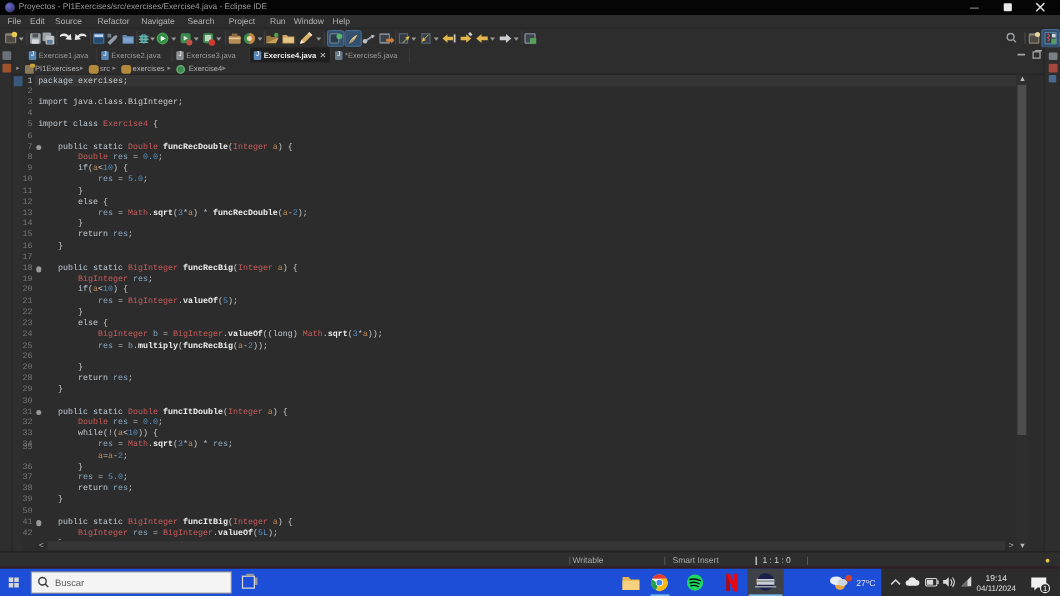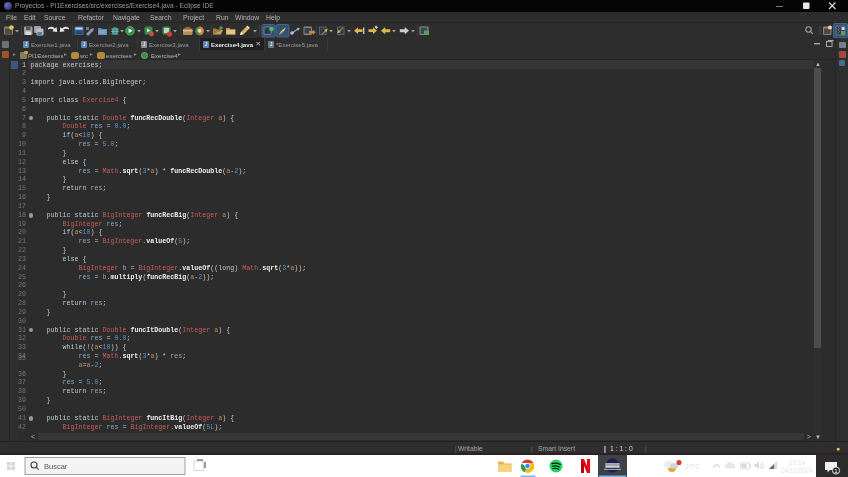--- a/index.html
+++ b/index.html
@@ -48,21 +48,21 @@
 
 #vsb{position:absolute;left:813px;top:60px;width:9px;height:381px;background:#2e2e2e}
 #vthumb{position:absolute;left:1px;top:8px;width:7px;height:280px;background:#4d4d4d}
 #hsb{position:absolute;left:29px;top:432px;width:784px;height:9px;background:#2b2b2b}
 #hthumb{position:absolute;left:9px;top:1px;width:766px;height:7px;background:#363636}
 .sbarrow{position:absolute;color:#b8b8b8;font-size:6px;line-height:8px}
 
 #status{position:absolute;left:0;top:441px;width:848px;height:11.5px;background:#2e2e2e;border-top:1px solid #222;color:#a8a8a8;font-size:6.8px}
 #status span{position:absolute;top:3px}
 
-#task{position:absolute;left:0;top:455px;width:816px;height:22px;background:#ffffff}
+#task{position:absolute;left:0;top:455px;width:705px;height:22px;background:#1d4ed8}
 .tkb{position:absolute;left:0;top:0}
 </style></head>
 <body>
 <div id="title">
   <div id="ticon"></div>
   <div class="tt">Proyectos - PI1Exercises/src/exercises/Exercise4.java - Eclipse IDE</div>
   <svg id="wbtn" width="120" height="12">
       <rect x="48" y="6" width="7" height="1" fill="#7a7a7a"></rect>
       <rect x="75" y="2.5" width="6.5" height="6.5" fill="#e8e8e8" rx="1"></rect>
       <path d="M101 2.5 l6.5 6.5 M107.5 2.5 l-6.5 6.5" stroke="#d8d8d8" stroke-width="1.2"></path>

